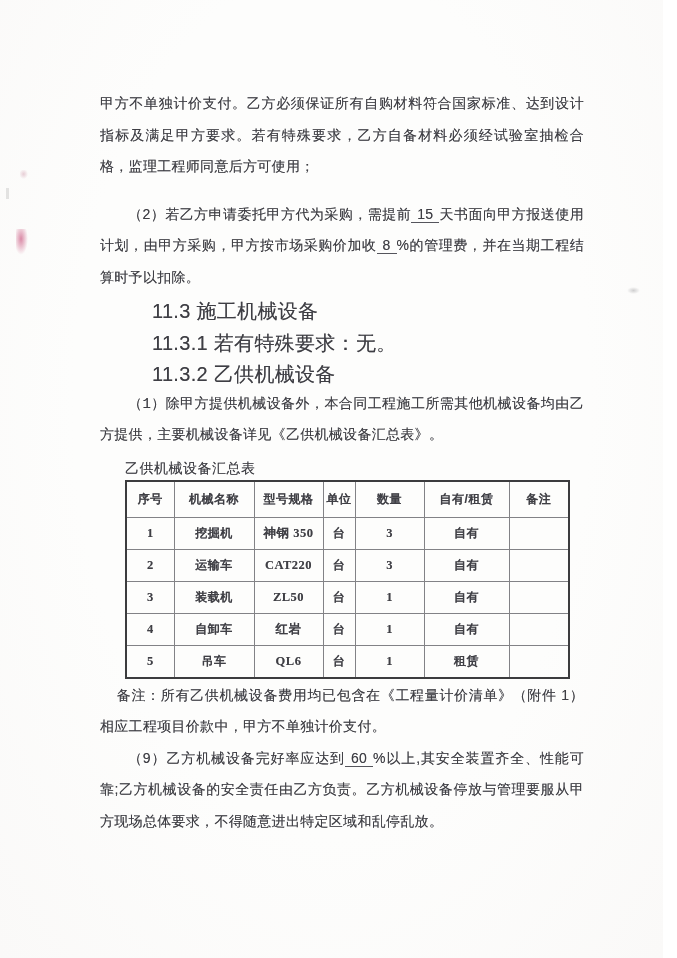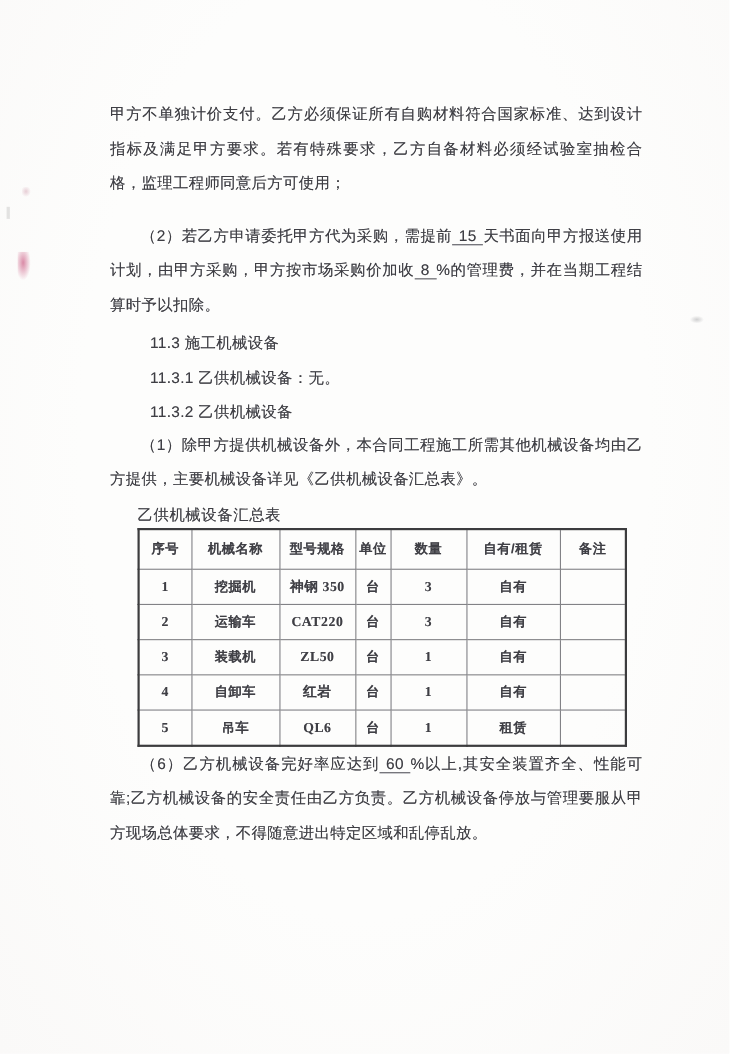--- a/index.html
+++ b/index.html
@@ -18,25 +18,25 @@
   .para {
     margin:0;
     font-size:14px;
     line-height:31.5px;
     text-align:justify;
     letter-spacing:0.3px;
     text-shadow:0 0 0.5px rgba(62,62,68,0.55);
   }
   .indent2 { text-indent:2em; }
   .indent-remark { text-indent:1.2em; }
-  .heading { text-indent:2.6em; margin:0; font-size:14px; line-height:31.5px;
+  .heading { text-indent:2.6em; margin:0; font-size:20px; line-height:31.5px;
              letter-spacing:0.3px; text-shadow:0 0 0.5px rgba(62,62,68,0.55); }
   .mt5 { margin-top:16px; }
   .mt3 { margin-top:3px; }
-  .mtn2 { margin-top:-2px; }
+  .mtn2 { margin-top:-2px;font-family:Liberation Mono, monospace; }
   .mt1 { margin-top:1px; }
   .uline {
     border-bottom:1px solid #55555c;
     padding:0 6px;
   }
   .table-title {
     width:443px; margin:4px 0 0 25px;
     font-size:14px; line-height:24px; text-align:left;
     letter-spacing:0.5px;
     text-shadow:0 0 0.5px rgba(62,62,68,0.55);
@@ -86,21 +86,21 @@
   <div class="artifact gray-tick"></div>
   <div class="artifact gray-speck"></div>
 
   <div class="content">
 
     <p class="para">甲方不单独计价支付。乙方必须保证所有自购材料符合国家标准、达到设计指标及满足甲方要求。若有特殊要求，乙方自备材料必须经试验室抽检合格，监理工程师同意后方可使用；</p>
 
     <p class="para indent2 mt5"><span>（2）若乙方申请委托甲方代为采购，需提前</span><span class="uline">15</span><span>天书面向甲方报送使用计划，由甲方采购，甲方按市场采购价加收</span><span class="uline">8</span><span>%的管理费，并在当期工程结算时予以扣除。</span></p>
 
     <p class="heading mt3">11.3 施工机械设备</p>
-    <p class="heading">11.3.1 乙供机械设备：无。</p>
+    <p class="heading">11.3.1 若有特殊要求：无。</p>
     <p class="heading">11.3.2 乙供机械设备</p>
 
     <p class="para indent2 mtn2">（1）除甲方提供机械设备外，本合同工程施工所需其他机械设备均由乙方提供，主要机械设备详见《乙供机械设备汇总表》。</p>
 
     <div class="table-title">乙供机械设备汇总表</div>
 
     <table class="equip">
       <colgroup>
         <col class="c1">
           <col class="c2">
@@ -163,18 +163,19 @@
             <td>吊车</td>
             <td class="serif">QL6</td>
             <td>台</td>
             <td class="serif">1</td>
             <td>租赁</td>
             <td></td>
           </tr>
         </tbody>
     </table>
 
+    <p class="para indent-remark mt1">备注：所有乙供机械设备费用均已包含在《工程量计价清单》（附件 1）相应工程项目价款中，甲方不单独计价支付。</p>
 
 
-    <p class="para indent2"><span>（6）乙方机械设备完好率应达到</span><span class="uline">60</span><span>%以上,其安全装置齐全、性能可靠;乙方机械设备的安全责任由乙方负责。乙方机械设备停放与管理要服从甲方现场总体要求，不得随意进出特定区域和乱停乱放。</span></p>
+    <p class="para indent2"><span>（9）乙方机械设备完好率应达到</span><span class="uline">60</span><span>%以上,其安全装置齐全、性能可靠;乙方机械设备的安全责任由乙方负责。乙方机械设备停放与管理要服从甲方现场总体要求，不得随意进出特定区域和乱停乱放。</span></p>
 
   </div>
 </div>
 
 </body></html>

